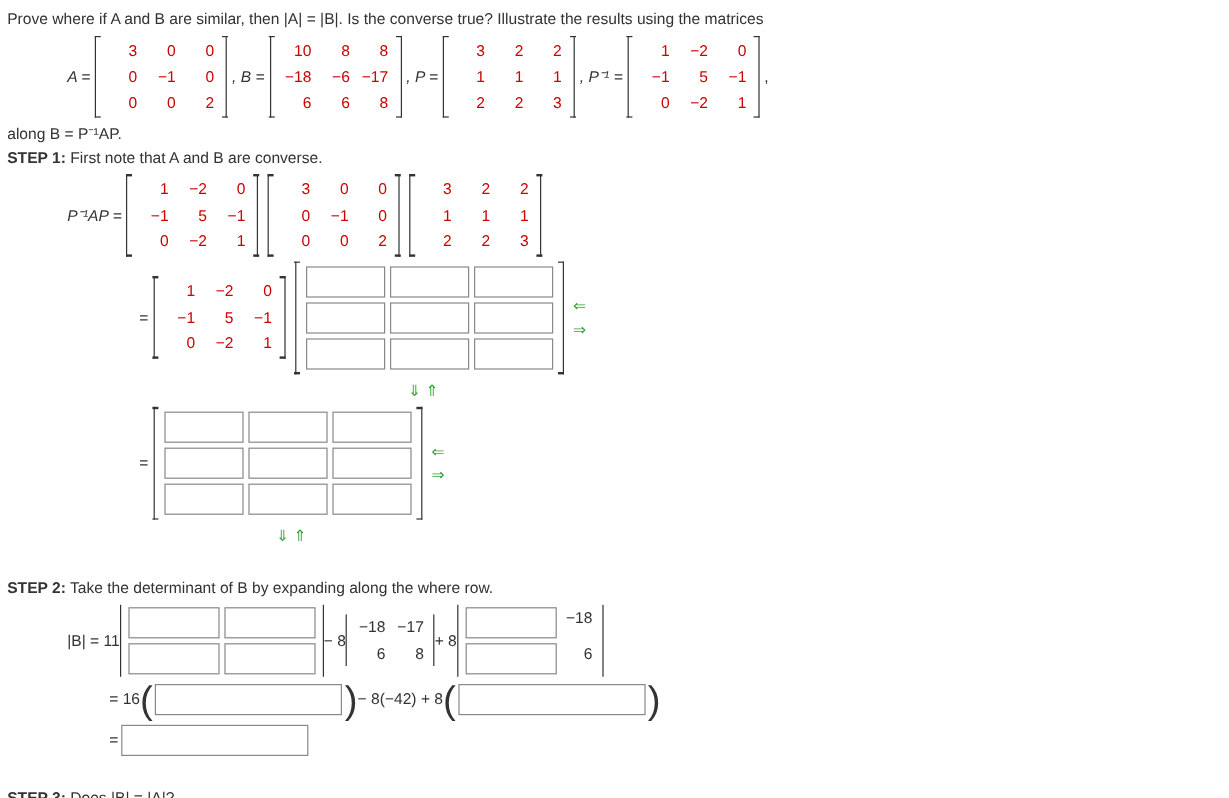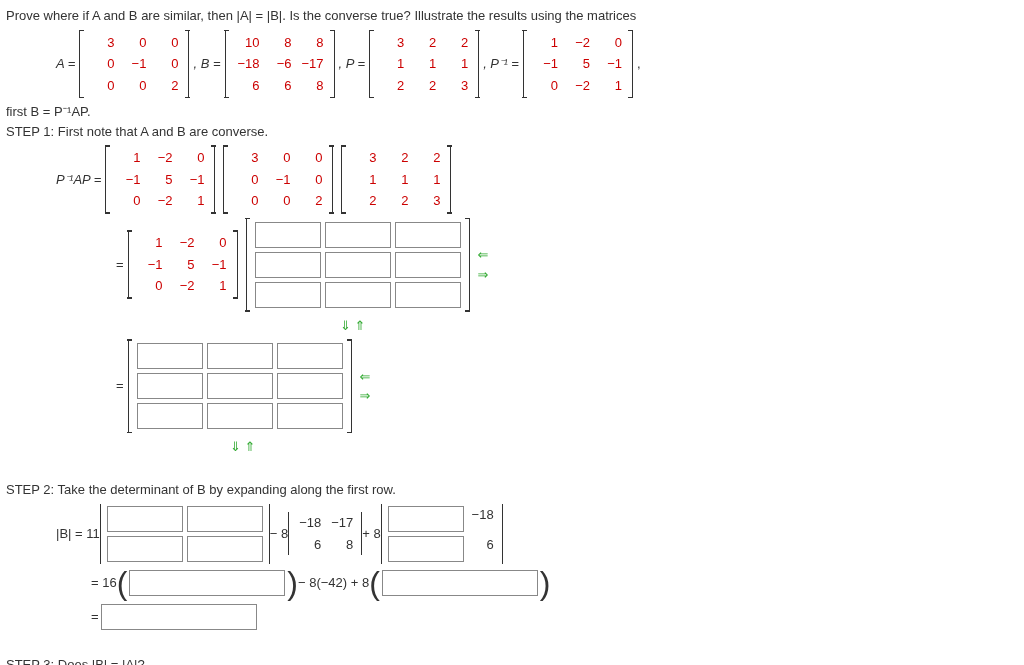--- a/index.html
+++ b/index.html
@@ -10,21 +10,21 @@
 .mat:before{top:0} .mat:after{bottom:0}
 .mat .rb:before,.mat .rb:after{content:"";position:absolute;width:5px;height:1.5px;background:#333;right:-1.5px}
 .mat .rb:before{top:0} .mat .rb:after{bottom:0}
 .mr{display:flex}
 .mc{min-width:24px;text-align:right;padding:1px 4px;color:#c00}
 .mk{min-width:24px;text-align:right;padding:1px 4px}
 .inp{border:1px solid #888;background:#fff;height:22px;margin:2px}
 .w60{width:60px}.w150{width:150px}.w70{width:70px}
 .arrgrp{display:inline-flex;flex-direction:column;gap:4px;margin-left:4px;color:#3a3}
 .arrgrp2{display:inline-flex;gap:4px;margin-left:4px;color:#3a3}
-.step b{font-weight:normal}
+.step b{font-weight:bold}
 .vbar{border-left:1px solid #333;border-right:1px solid #333;padding:0 4px;display:inline-block}
 .paren{font-size:32px;line-height:0;vertical-align:middle;color:#333}
 .pad{padding-left:50px}
 </style>
 </head>
 <body>
 
 
 
 <div><span>Prove where if A and B are similar, then |A| = |B|. Is the converse true? Illustrate the results using the matrices</span></div>
@@ -98,21 +98,21 @@
       </div>
   <div class="mr">
         <span class="mc">0</span>
         <span class="mc">−2</span>
         <span class="mc">1</span>
       </div>
  </span>
  <span>,</span>
 </div>
 
-<div><span>first B = P⁻¹AP.</span></div>
+<div><span>along B = P⁻¹AP.</span></div>
 
 <div class="step"><b>STEP 1:</b><span> First note that A and B are converse.</span></div>
 
 <div class="row pad">
  <span class="it">P⁻¹AP = </span>
  <span class="mat"><span class="rb"></span>
   <div class="mr">
         <span class="mc">1</span>
         <span class="mc">−2</span>
         <span class="mc">0</span>
@@ -225,21 +225,21 @@
         <input class="inp w60" style="">
       </div>
  </span>
  <span class="arrgrp">⇐<br>⇒</span>
 </div>
 <div class="row" style="padding-left:220px">
     <span class="arrgrp2">⇓ ⇑</span>
   </div>
 
 <br>
-<div class="step"><b>STEP 2:</b><span> Take the determinant of B by expanding along the first row.</span></div>
+<div class="step"><b>STEP 2:</b><span> Take the determinant of B by expanding along the where row.</span></div>
 
 <div class="row pad">
  <span>|B| = 11</span>
  <span class="vbar">
   <div class="mr">
         <input class="inp w70" style="">
         <input class="inp w70" style="">
       </div>
   <div class="mr">
         <input class="inp w70" style="">

